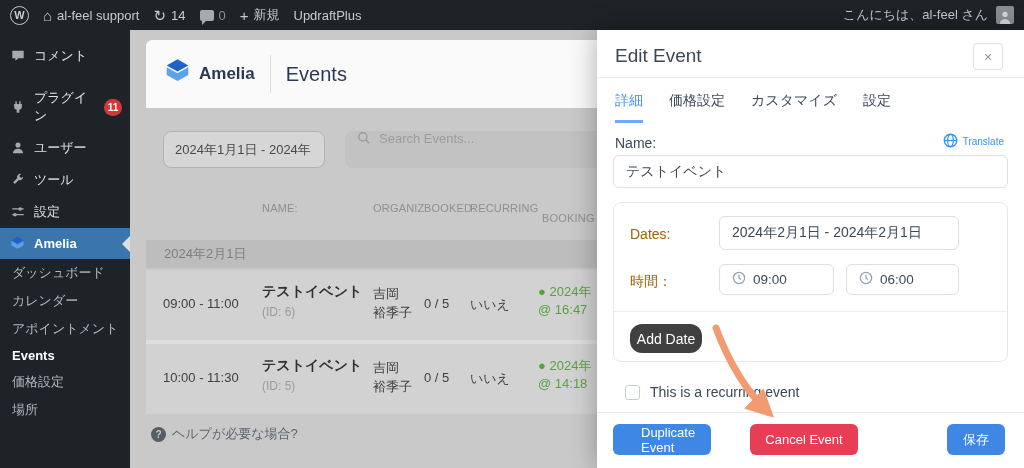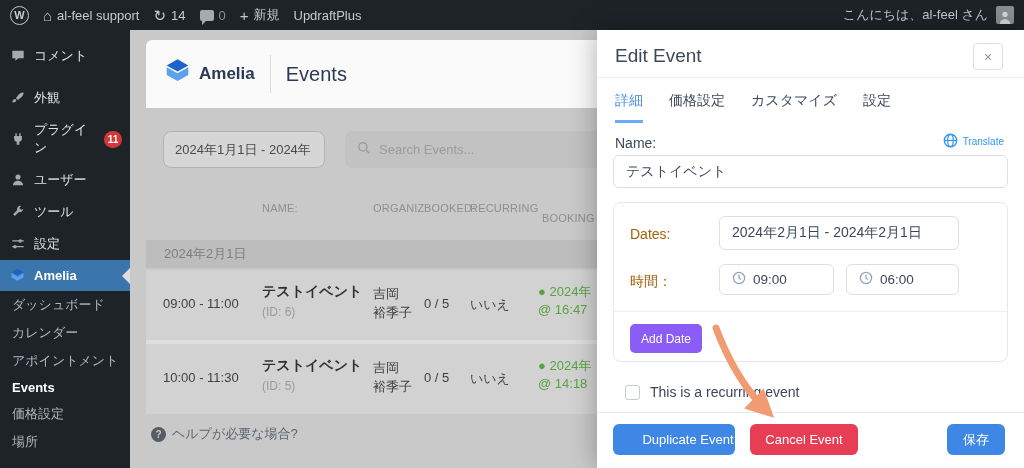--- a/index.html
+++ b/index.html
@@ -39,21 +39,21 @@
   .header-card { position:absolute; left:16px; top:10px; width:878px; height:68px; background:#fafafa;
     display:flex; align-items:center; gap:15px; padding-left:18px; border-radius:6px 6px 0 0; }
   .brand { display:flex; align-items:center; gap:8px; font-size:17px; font-weight:bold; color:#2b3954; }
   .vdiv { width:1px; height:38px; background:#dcdcdc; }
   .page-title { font-size:20px; color:#2b3954; }
 
   .filter-date { position:absolute; left:33px; top:101px; width:162px; height:37px; background:#d6d6d6;
     border:1px solid #b2b2b2; border-radius:8px; display:flex; align-items:center; padding:0 11px;
     font-size:13px; color:#4a4a4a; white-space:nowrap; overflow:hidden; }
   .filter-search { position:absolute; left:215px; top:101px; width:310px; height:37px; background:#c2c2c2;
-    border-radius:8px; display:flex; align-items:center; gap:8px; padding:0 12px; font-size:13px; color:#9c9c9c; }
+    border-radius:8px; display:flex; align-items:flex-start; gap:8px; padding:0 12px; font-size:13px; color:#9c9c9c; }
 
   .th { position:absolute; font-size:11px; color:#8f8f8f; letter-spacing:.2px; }
   .group-band { position:absolute; left:16px; top:210px; width:878px; height:28px; background:#bdbdbd;
     color:#7e7e7e; font-size:13px; display:flex; align-items:center; padding-left:18px; }
 
   .row { position:absolute; left:16px; width:878px; height:70px; background:#d2d2d2; }
   .row-gap { position:absolute; left:16px; top:310px; width:878px; height:4px; background:#dedede; }
   .c { position:absolute; font-size:13px; color:#3f3f3f; white-space:nowrap; }
   .c-time { left:17px; top:26px; }
   .c-name { left:116px; top:13px; font-size:14px; font-weight:bold; color:#303030; }
@@ -82,29 +82,29 @@
     display:flex; align-items:center; gap:5px; }
   .m-input { border:1px solid #dcdfe6; border-radius:6px; background:#fff; font-size:14px; color:#3c4858;
     display:flex; align-items:center; padding:0 12px; white-space:nowrap; overflow:hidden; }
   .m-name-input { position:absolute; left:16px; top:125px; width:395px; height:33px; }
   .m-section { position:absolute; left:16px; top:172px; width:395px; height:160px; border:1px solid #e4e7ed; border-radius:8px; }
   .s-label { position:absolute; font-size:14px; color:#a16207; }
   .s-dates-input { position:absolute; left:105px; top:13px; width:240px; height:34px; }
   .s-time1 { position:absolute; left:105px; top:61px; width:115px; height:31px; gap:7px; font-size:13.5px; }
   .s-time2 { position:absolute; left:232px; top:61px; width:113px; height:31px; gap:7px; font-size:13.5px; }
   .s-div { position:absolute; left:0; top:108px; width:393px; height:1px; background:#ebeef5; }
-  .m-adddate { position:absolute; left:16px; top:121px; width:72px; height:29px; background:#8b5cf6; color:#fff;
-    border-radius:5px; font-size:12px; display:flex; align-items:center; justify-content:center; }
+  .m-adddate { position:absolute; left:16px; top:121px; width:72px; height:29px; background:#404040; color:#fff;
+    border-radius:12px; font-size:14px; display:flex; align-items:center; justify-content:center; }
   .m-check-row { position:absolute; left:28px; top:354px; display:flex; align-items:center; gap:10px; }
   .m-checkbox { width:15px; height:15px; border:1px solid #c8ccd4; border-radius:3px; background:#fff; }
   .m-check-label { font-size:14px; color:#3c4858; }
   .m-footer { position:absolute; left:0; top:382px; width:427px; height:56px; background:#fff; border-top:1px solid #e6e9ee; }
   .btn { position:absolute; top:11px; height:31px; border-radius:6px; color:#fff; font-size:13px;
     display:flex; align-items:center; justify-content:center; }
-  .btn-dup { left:16px; width:122px; background:#3e87e4;padding-left:28px; }
+  .btn-dup { left:16px; width:98px; background:#3e87e4;padding-left:28px; }
   .btn-cancel { left:153px; width:108px; background:#e73d55; }
   .btn-save { left:350px; width:58px; background:#3e87e4; }
 
   .arrow-layer { position:absolute; left:690px; top:312px; width:115px; height:128px; z-index:80; pointer-events:none; }
 </style>
 </head>
 <body>
 
 <div class="screen">
 
@@ -144,28 +144,20 @@
     <div class="sb-gap"></div>
     <div class="sb-item">
       <span class="ico">
         <svg width="14" height="14" viewBox="0 0 16 16" fill="#a7aaad">
             <path d="M1.5 2h13v8.5H8.5L5 13.5v-3H1.5z"></path>
           </svg>
       </span>
       <span>コメント</span>
     </div>
     <div class="sb-gap"></div>
-    <div class="sb-item">
-      <span class="ico">
-        <svg width="14" height="14" viewBox="0 0 16 16" fill="#a7aaad">
-            <path d="M14.2 1.8c-1.8-.6-4.2.7-5.9 2.9L5.6 8.2l2.2 2.2 3.4-2.7c2.2-1.7 3.6-4.3 3-5.9zM4.8 9c-1.8 0-3.3 1.5-3.3 4.1 2.6 0 4.6-.8 4.6-2.8z"></path>
-          </svg>
-      </span>
-      <span>外観</span>
-    </div>
     <div class="sb-item">
       <span class="ico">
         <svg width="14" height="14" viewBox="0 0 16 16" fill="#a7aaad">
             <path d="M5 1.5h1.6v3h2.8v-3H11v3h1.5v2.8a4 4 0 0 1-3 3.9v3.3H6.5v-3.3a4 4 0 0 1-3-3.9V4.5H5z"></path>
           </svg>
       </span>
       <span>プラグイン</span>
       <span class="badge">11</span>
     </div>
     <div class="sb-item">

